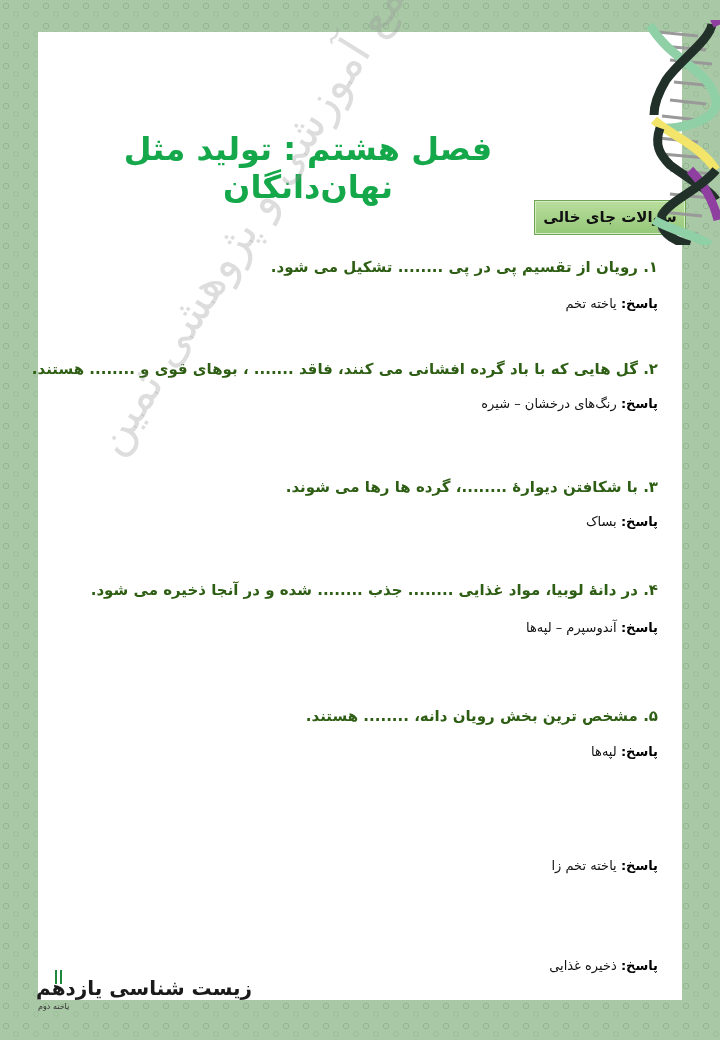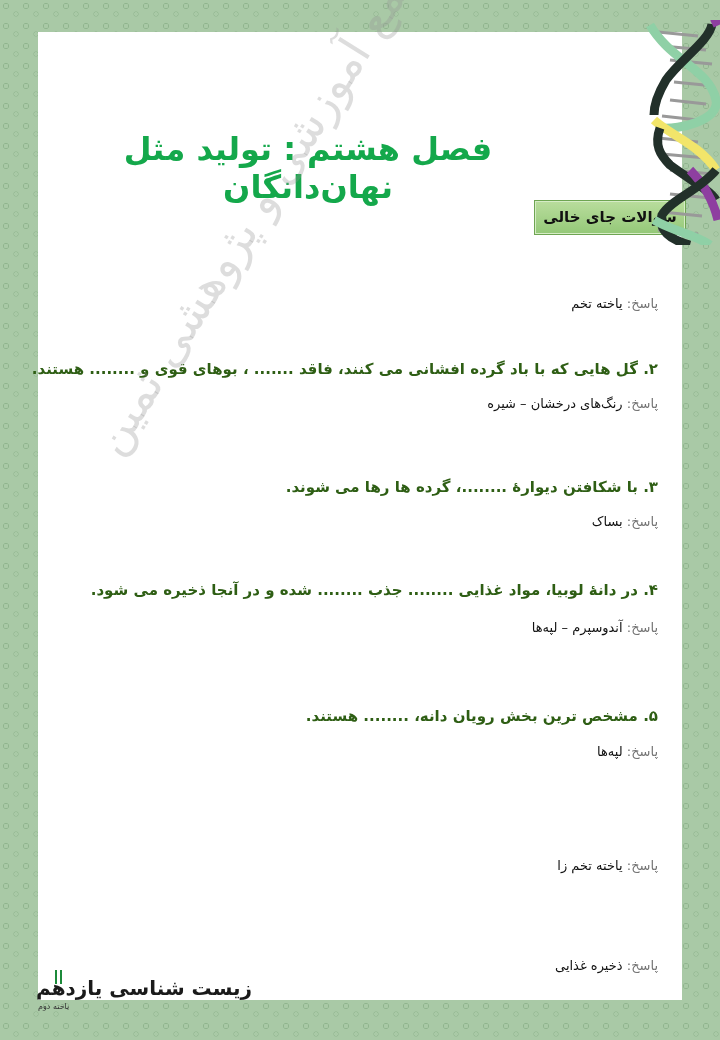--- a/index.html
+++ b/index.html
@@ -29,21 +29,21 @@
       font-size: 15px; color: #111; font-weight: bold; margin-left: 36px;
     }
     .q {
       position: absolute; right: 24px; direction: rtl; text-align: right;
       color: #2e5e14; font-weight: bold; font-size: 15px; white-space: nowrap;
     }
     .a {
       position: absolute; right: 24px; direction: rtl; text-align: right;
       font-size: 13px; color: #111; white-space: nowrap;
     }
-    .a .lbl { color: #737373; }
+    .a .lbl { color: #000000; font-weight: bold; }
     .watermark {
       position: absolute; left: 60px; top: 470px; width: 640px;
       transform: rotate(-58deg); transform-origin: left top;
       direction: rtl; color: rgba(150,150,150,0.32);
       font-size: 46px; font-family: "DejaVu Serif", serif; white-space: nowrap;
       pointer-events: none;
     }
     .dna {
       position: absolute; left: 640px; top: 20px; width: 80px; height: 225px;
     }
@@ -55,20 +55,21 @@
     .footer-logo .bars { position: absolute; left: 18px; top: -6px; width: 10px; height: 14px; }
   </style>
 </head>
 <body>
 
 <div class="page">
   <div class="title">فصل هشتم : تولید مثل نهان‌دانگان</div>
 
   <div class="section-tag">سوالات جای خالی</div>
 
+  <div class="q" style="top:226px;">۱. رویان از تقسیم پی در پی ........  تشکیل می شود.</div>
   <div class="a" style="top:264px;">
     <span class="lbl">پاسخ:</span>
     <span>یاخته تخم</span>
   </div>
 
   <div class="q" style="top:328px;">۲. گل هایی که با باد گرده افشانی می کنند، فاقد ....... ، بوهای قوی و  ........  هستند.</div>
   <div class="a" style="top:364px;">
     <span class="lbl">پاسخ:</span>
     <span>رنگ‌های درخشان – شیره</span>
   </div>

